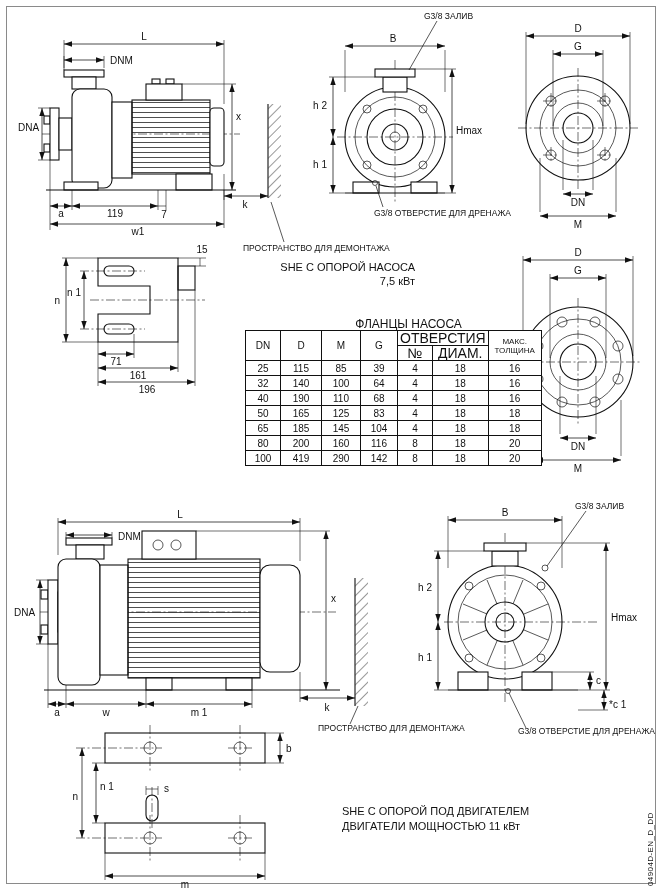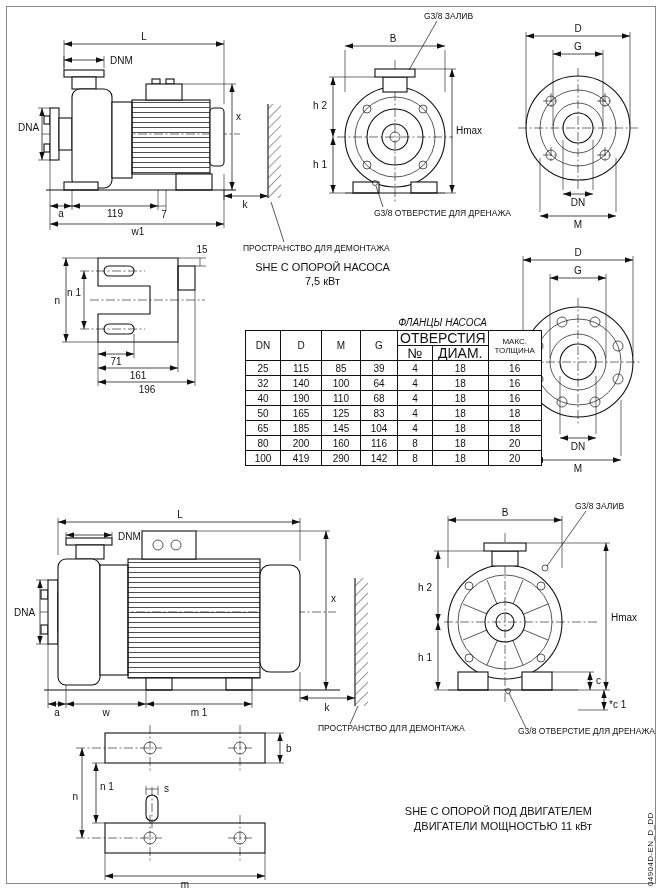--- a/index.html
+++ b/index.html
@@ -19,25 +19,25 @@
           marker-start:url(#arrS); marker-end:url(#arrE); }
   .ldr  { fill:none; stroke:#111; stroke-width:0.7; }
   .cl   { fill:none; stroke:#111; stroke-width:0.6; stroke-dasharray:9 2.5 2 2.5; }
   .wall { fill:url(#hatch); stroke:none; }
 
   .lbl   { font-family:"Liberation Sans",sans-serif; font-size:10px; fill:#111; }
   .lbl-s { font-family:"Liberation Sans",sans-serif; font-size:8.5px; fill:#111; }
 
   
   .title-top { position:absolute; left:230px; top:260px; width:185px;
-               text-align:center; font-size:11px; line-height:14px; color:#111; }
+               text-align:right; font-size:11px; line-height:14px; color:#111; }
   .title-bottom { position:absolute; left:342px; top:804px; width:250px;
-               text-align:right; font-size:11px; line-height:15px; color:#111; }
+               text-align:left; font-size:11px; line-height:15px; color:#111; }
   .table-title { position:absolute; left:330px; top:317px; width:157px;
-               text-align:right; font-size:10px; color:#111;font-style:italic; }
+               text-align:center; font-size:12px; color:#111; }
 
   table.flange { position:absolute; left:245px; top:330px; border-collapse:collapse;
                table-layout:fixed; font-size:10px; color:#111; background:#fff; }
   table.flange th, table.flange td { border:1px solid #111; text-align:center;
                padding:0 2px; height:14px; line-height:13px; font-weight:normal; }
   table.flange th.hsm { font-size:14px; line-height:9px; }
   table.flange th.hmx { font-size:8px; line-height:9px; }
 
   .doccode { position:absolute; left:646px; top:886px; transform:rotate(-90deg);
              transform-origin:0 0; font-size:8px; letter-spacing:0.4px;

